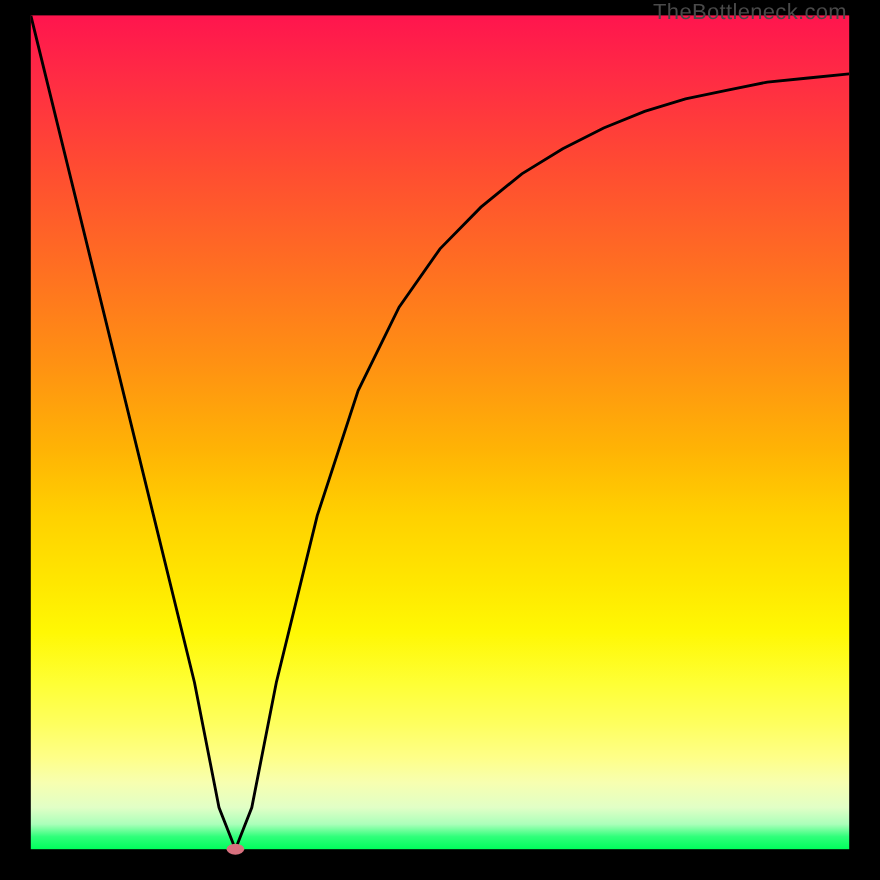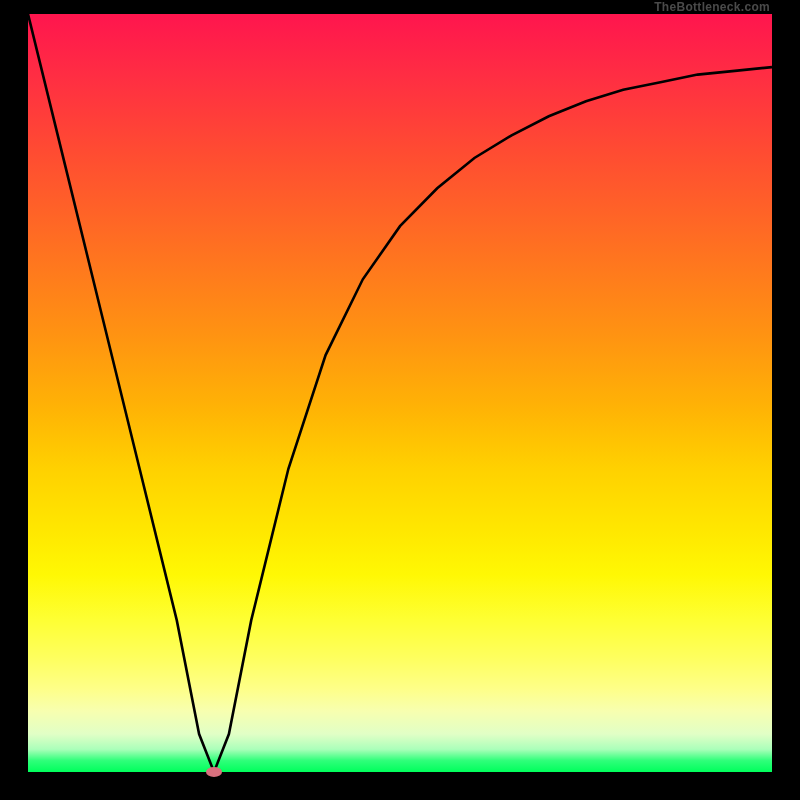--- a/index.html
+++ b/index.html
@@ -40,22 +40,22 @@
       #abffba 97%,
       #2fff7a 98.5%,
       #00ff5c 100%
     );
   }
   .watermark {
     position: absolute;
     top: 0;
     right: 30px;
     color: #4a4a4a;
-    font-size: 12px;
-    font-weight: 700;
+    font-size: 20px;
+    font-weight: 400;
     letter-spacing: 0.3px;
     pointer-events: none;
   }
   svg.curve {
     position: absolute;
     left: 0;
     top: 0;
     width: 744px;
     height: 758px;
   }

